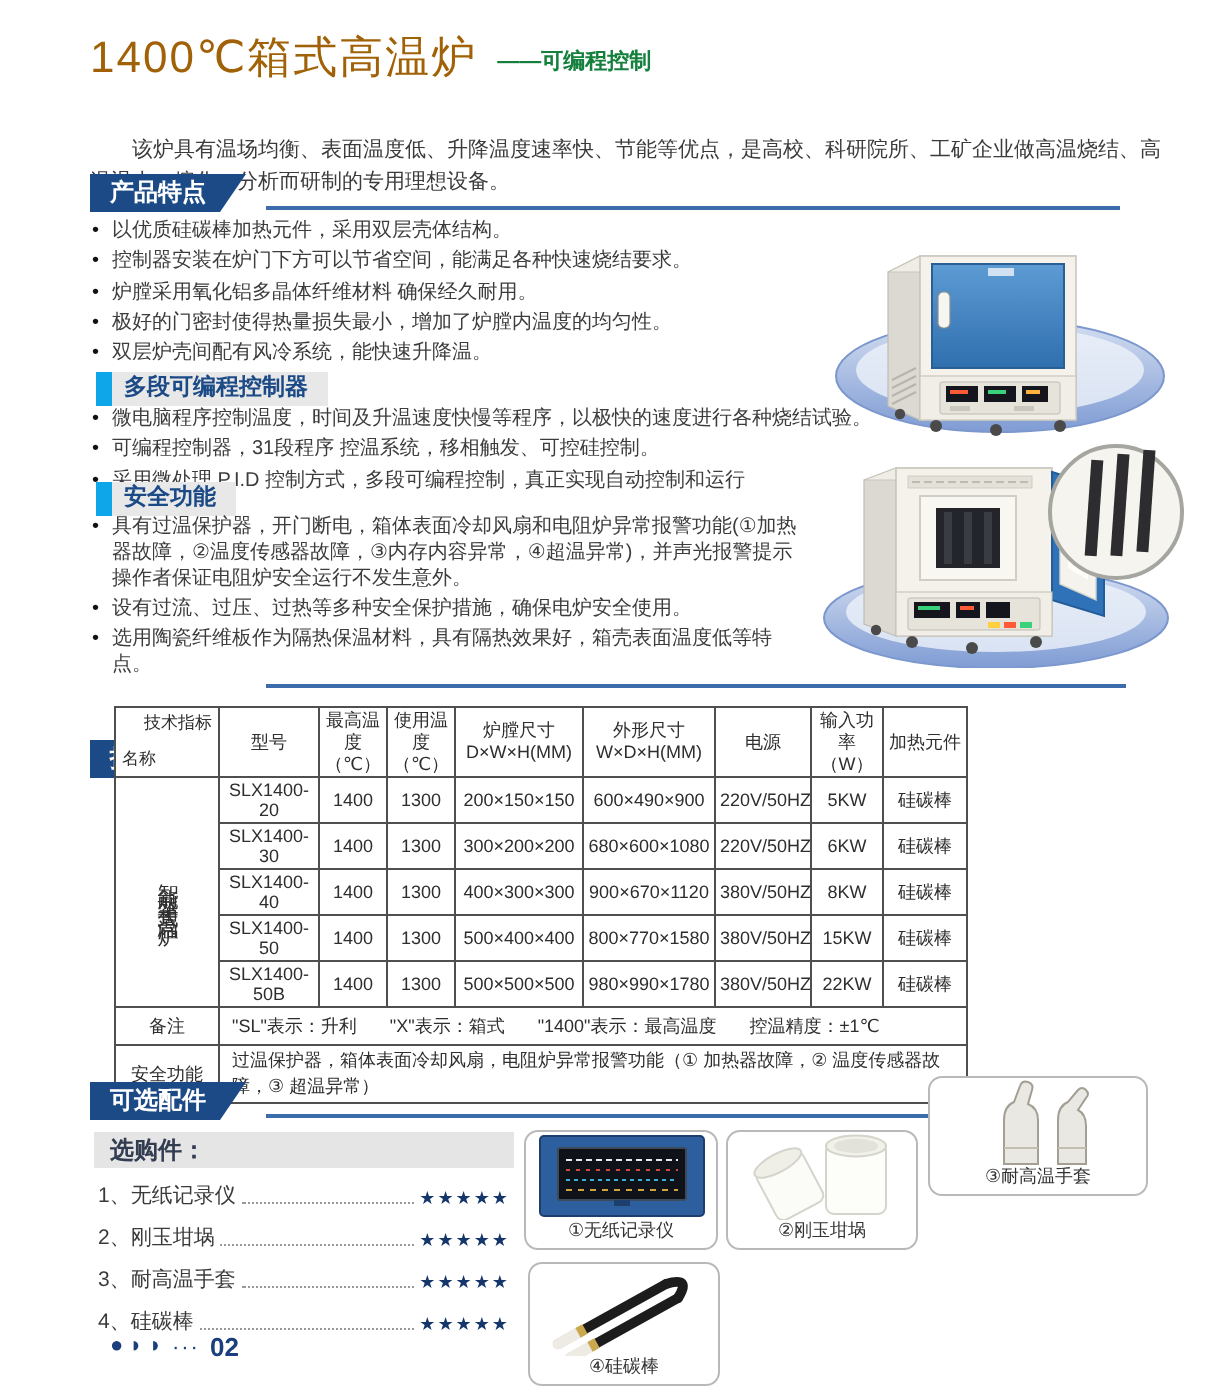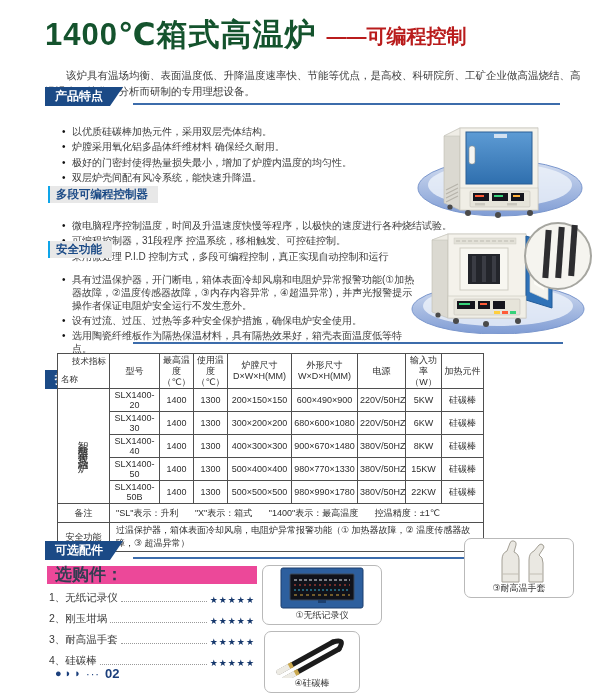--- a/index.html
+++ b/index.html
@@ -4,58 +4,58 @@
 <style>
   html,body { margin:0; padding:0; background:#fff; }
   .page {
     position:relative; width:611px; height:700px; background:#ffffff; overflow:hidden;
     font-family:"Liberation Sans","DejaVu Sans",sans-serif; color:#3a3a3a;
   }
   .abs { position:absolute; }
 
   
   .title-row { position:absolute; left:45px; top:14px; white-space:nowrap; }
-  .main-title { font-size:31px; font-weight:bold; color:#14532d; letter-spacing:1px; }
-  .sub-title  { font-size:20px; font-weight:bold; color:#b91c1c; margin-left:10px; position:relative; top:-2px; }
+  .main-title { font-size:22px; font-weight:normal; color:#a16207; letter-spacing:1px; }
+  .sub-title  { font-size:11px; font-weight:bold; color:#15803d; margin-left:10px; position:relative; top:-2px; }
 
   .intro { position:absolute; left:45px; top:56px; width:537px; font-size:10.5px;
            line-height:1.55; color:#3b3b3b; text-indent:2em; }
 
   
   .banner { position:absolute; height:19px; line-height:19px; background:#1b4a86; color:#fff;
             font-size:12px; font-weight:bold; padding:0 20px 0 10px;
             clip-path:polygon(0 0,100% 0,calc(100% - 13px) 100%,0 100%); }
   .banner-line { position:absolute; height:2px; background:#3c6cab; }
 
   
-  .bullets { position:absolute; margin:16px; padding:0; list-style:none; font-size:10px; color:#3c3c3c; }
+  .bullets { position:absolute; margin:0; padding:0; list-style:none; font-size:10px; color:#3c3c3c; }
   .bullets li { position:relative; padding-left:10px; line-height:12.8px; margin-bottom:2.5px; }
   .bullets li::before { content:"\2022"; position:absolute; left:0; top:0; color:#111; }
 
-  .subheader { position:absolute; background:#e8e8e8; border-left:2px solid #0ea5e9; color:#1b4a86;
+  .subheader { position:absolute; background:#e8e8e8; border-left:8px solid #0ea5e9; color:#1b4a86;
                font-weight:bold; font-size:11.5px; height:15px; line-height:15px; padding:1px 10px 1px 6px; }
 
   
   .params-table { position:absolute; left:57px; top:353px; width:426px; border-collapse:collapse;
                   table-layout:fixed; font-size:9px; color:#2e2e2e; background:#fff; }
   .params-table td { border:1px solid #4f4f4f; text-align:center; padding:1px 2px; background:#fff;
                      overflow:hidden; }
   .th-multiline { white-space:pre-line; line-height:1.2; }
   .corner-cell { position:relative; padding:0;
     background:linear-gradient(to bottom right,#fff calc(50% - 0.6px),#4f4f4f calc(50% - 0.6px),#4f4f4f calc(50% + 0.6px),#fff calc(50% + 0.6px)); }
   .corner-top { position:absolute; top:2px; right:3px; font-size:8.5px; }
   .corner-bottom { position:absolute; bottom:2px; left:3px; font-size:8.5px; }
   .vertical-label { writing-mode:vertical-lr; text-orientation:upright; font-size:10.5px;
                     letter-spacing:3px; color:#2e2e2e; }
   .left-cell { text-align:left !important; padding-left:6px !important; }
   .remark-part { margin-right:14px; }
 
   
   .opt-box { position:absolute; left:47px; top:566px; width:210px; }
-  .opt-header { background:#ec4899; color:#333d52; font-weight:bold; font-size:17px;
+  .opt-header { background:#e5e5e5; color:#333d52; font-weight:bold; font-size:12px;
                 height:16px; line-height:16px; padding:1px 8px; }
   .opt-item { display:flex; align-items:flex-end; font-size:10.5px; color:#3a3a3a; margin-top:7px; padding:0 2px; }
   .opt-dots { flex:1; border-bottom:1.5px dotted #9a9a9a; margin:0 3px 3px; }
   .opt-stars { color:#14366b; font-size:9px; letter-spacing:1px; white-space:nowrap; }
 
   
   .card { position:absolute; background:#fff; border:1px solid #b9b9b9; border-radius:7px;
           display:flex; flex-direction:column; align-items:center; justify-content:flex-end;
           padding-bottom:3px; box-sizing:border-box; }
   .card-img { flex:1; display:flex; align-items:center; justify-content:center; width:100%; overflow:hidden; }
@@ -77,20 +77,21 @@
     <span class="main-title">1400℃箱式高温炉</span><span class="sub-title">——可编程控制</span>
   </div>
 
   <p class="intro">该炉具有温场均衡、表面温度低、升降温度速率快、节能等优点，是高校、科研院所、工矿企业做高温烧结、高温退火、熔化、分析而研制的专用理想设备。</p>
 
   <div class="banner" style="left:45px;top:87px;">产品特点</div>
   <div class="banner-line" style="left:133px;top:103px;width:427px;"></div>
 
   <ul class="bullets" style="left:46px;top:110px;width:400px;">
     <li>以优质硅碳棒加热元件，采用双层壳体结构。</li>
+    <li>控制器安装在炉门下方可以节省空间，能满足各种快速烧结要求。</li>
     <li>炉膛采用氧化铝多晶体纤维材料 确保经久耐用。</li>
     <li>极好的门密封使得热量损失最小，增加了炉膛内温度的均匀性。</li>
     <li>双层炉壳间配有风冷系统，能快速升降温。</li>
   </ul>
 
   <div class="subheader" style="left:48px;top:186px;">多段可编程控制器</div>
   <ul class="bullets" style="left:46px;top:204px;width:410px;">
     <li>微电脑程序控制温度，时间及升温速度快慢等程序，以极快的速度进行各种烧结试验。</li>
     <li>可编程控制器，31段程序 控温系统，移相触发、可控硅控制。</li>
     <li>采用微处理 P.I.D 控制方式，多段可编程控制，真正实现自动控制和运行</li>
@@ -244,31 +245,31 @@
         <td>680×600×1080</td>
         <td>220V/50HZ</td>
         <td>6KW</td>
         <td>硅碳棒</td>
       </tr>
       <tr style="height:22px">
         <td>SLX1400-40</td>
         <td>1400</td>
         <td>1300</td>
         <td>400×300×300</td>
-        <td>900×670×1480</td>
+        <td>900×670×1120</td>
         <td>380V/50HZ</td>
         <td>8KW</td>
         <td>硅碳棒</td>
       </tr>
       <tr style="height:22px">
         <td>SLX1400-50</td>
         <td>1400</td>
         <td>1300</td>
         <td>500×400×400</td>
-        <td>980×770×1330</td>
+        <td>800×770×1580</td>
         <td>380V/50HZ</td>
         <td>15KW</td>
         <td>硅碳棒</td>
       </tr>
       <tr style="height:22px">
         <td>SLX1400-50B</td>
         <td>1400</td>
         <td>1300</td>
         <td>500×500×500</td>
         <td>980×990×1780</td>
@@ -316,35 +317,49 @@
       <span class="opt-stars">★★★★★</span>
     </div>
     <div class="opt-item">
       <span>4、</span>
         <span>硅碳棒</span>
       <span class="opt-dots"></span>
       <span class="opt-stars">★★★★★</span>
     </div>
   </div>
 
-  <div class="card" style="left:262px;top:565px;width:120px;height:60px;">
+  <div class="card" style="left:262px;top:565px;width:97px;height:60px;">
     <div class="card-img">
       <svg width="84" height="42" viewBox="0 0 84 42">
         <rect x="1" y="1" width="82" height="40" rx="2" fill="#2d5f9e" stroke="#1c3f6e"></rect>
         <rect x="10" y="7" width="64" height="26" rx="1" fill="#10121a" stroke="#3d4a5c"></rect>
         <line x1="14" y1="13" x2="70" y2="13" stroke="#e8eaf0" stroke-width="1" stroke-dasharray="3 2"></line>
         <line x1="14" y1="18" x2="70" y2="18" stroke="#d24a3a" stroke-width="1" stroke-dasharray="2 3"></line>
         <line x1="14" y1="23" x2="70" y2="23" stroke="#3ab0d2" stroke-width="1" stroke-dasharray="2 2"></line>
         <line x1="14" y1="28" x2="70" y2="28" stroke="#d2a43a" stroke-width="1" stroke-dasharray="3 3"></line>
         <rect x="38" y="33" width="8" height="3" fill="#1c3f6e"></rect>
       </svg>
     </div>
     <div class="card-caption">①无纸记录仪</div>
   </div>
 
+  <div class="card" style="left:363px;top:565px;width:96px;height:60px;">
+    <div class="card-img">
+      <svg width="84" height="46" viewBox="0 0 84 46">
+        <g transform="rotate(-28 26 28)">
+          <rect x="13" y="14" width="26" height="28" rx="4" fill="#fbfbf7" stroke="#d4d4cb"></rect>
+          <ellipse cx="26" cy="15" rx="13" ry="4.6" fill="#efefe8" stroke="#d4d4cb"></ellipse>
+        </g>
+        <rect x="44" y="6" width="30" height="36" rx="4" fill="#fdfdfa" stroke="#d4d4cb"></rect>
+        <ellipse cx="59" cy="8" rx="15" ry="5.2" fill="#f1f1ea" stroke="#d4d4cb"></ellipse>
+        <ellipse cx="59" cy="8" rx="11" ry="3.6" fill="#e2e2da"></ellipse>
+      </svg>
+    </div>
+    <div class="card-caption">②刚玉坩埚</div>
+  </div>
 
   <div class="card" style="left:464px;top:538px;width:110px;height:60px;">
     <div class="card-img">
       <svg width="90" height="46" viewBox="0 0 90 46">
         <g fill="#eae8e2" stroke="#a39f95" stroke-width="1">
           <path d="M28,44 V22 q0,-7 5,-9 l3,-8 q1,-3 4,-2 t2,4 l-2,7 q5,2 5,8 v22 z"></path>
           <path d="M55,44 V22 q0,-7 5,-9 l5,-6 q2,-2 4,0 t0,4 l-4,6 q4,2 4,8 v19 z"></path>
         </g>
         <path d="M28,36 h17 M55,36 h14" stroke="#c2beb4" stroke-width="1"></path>
       </svg>

